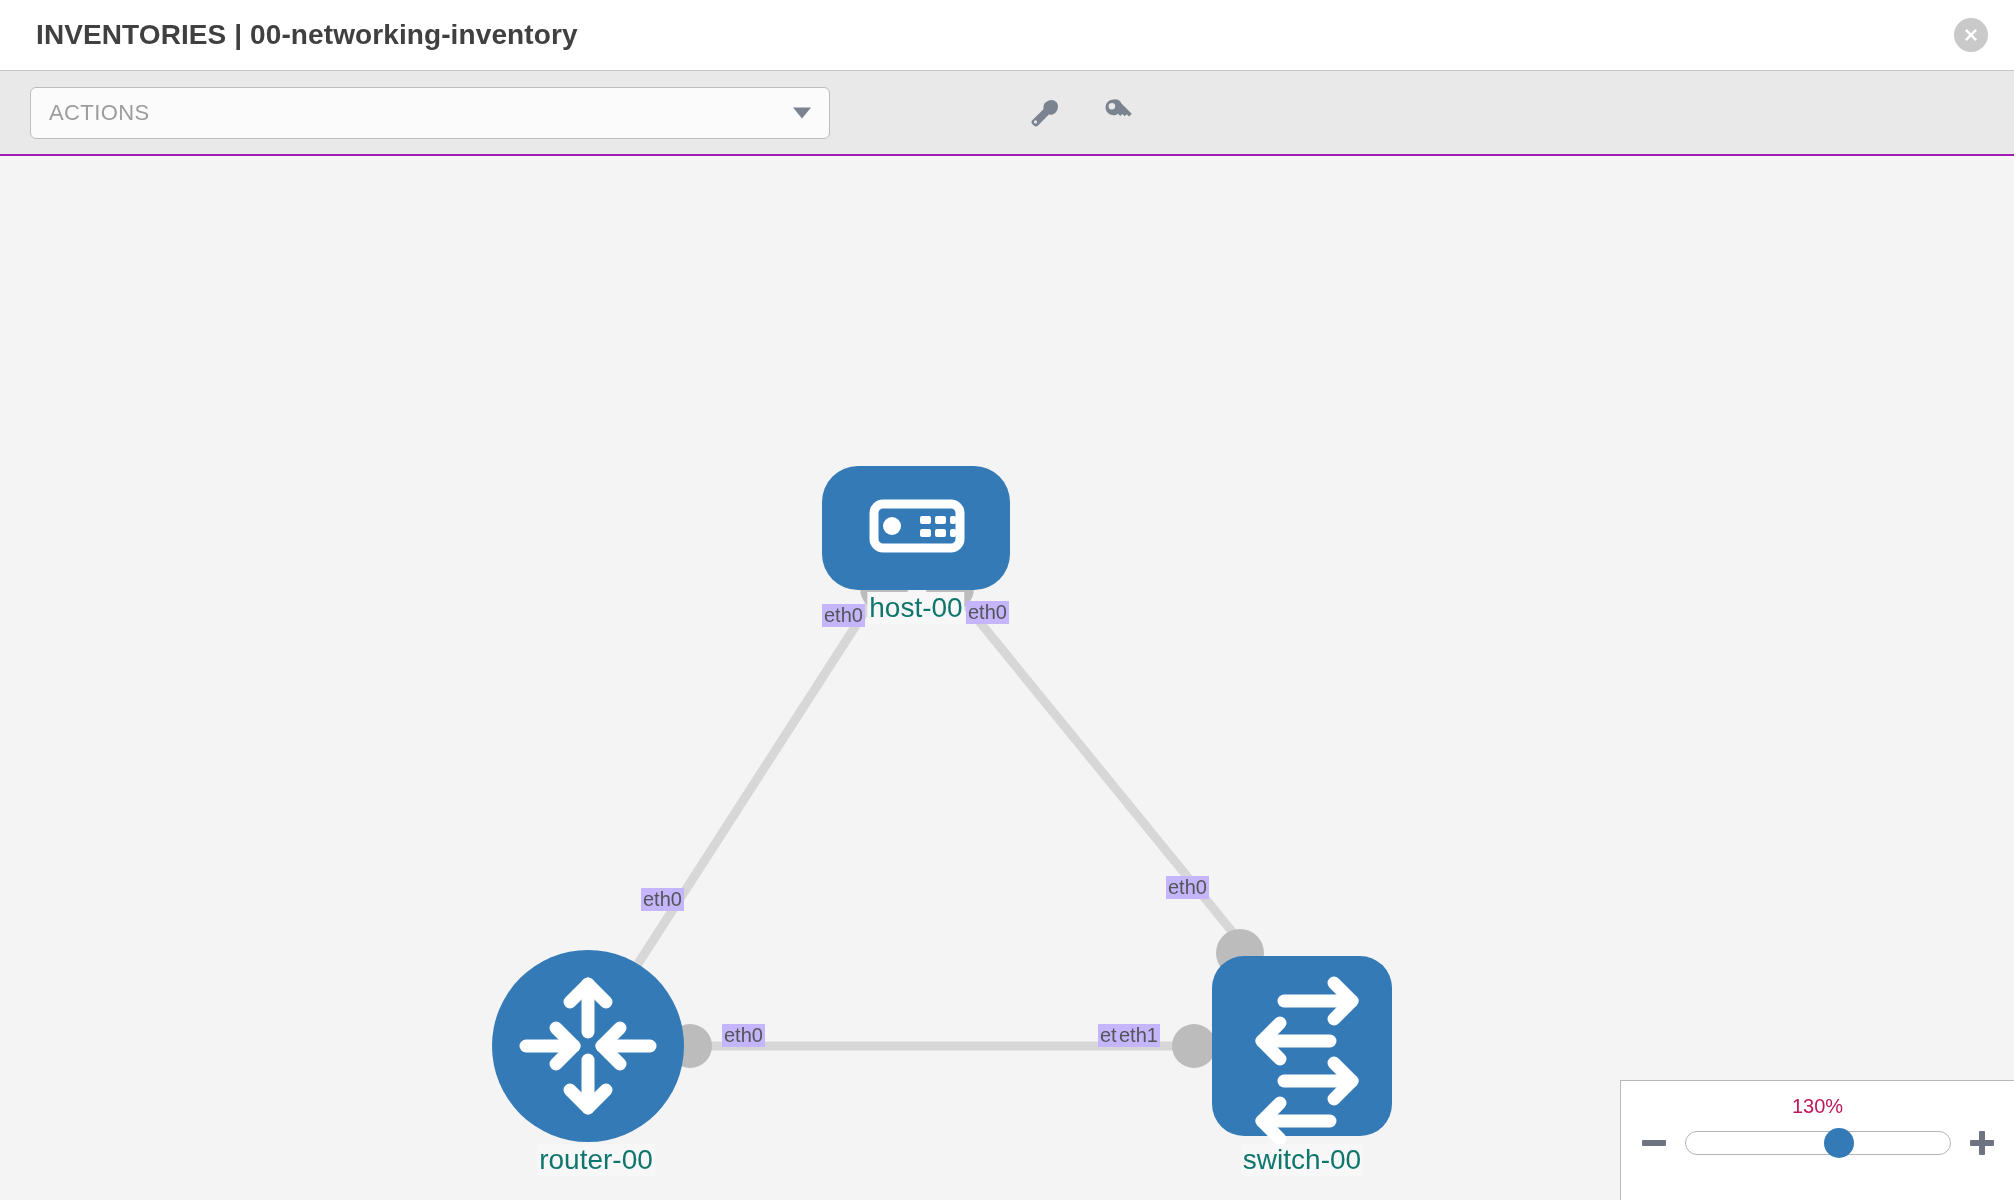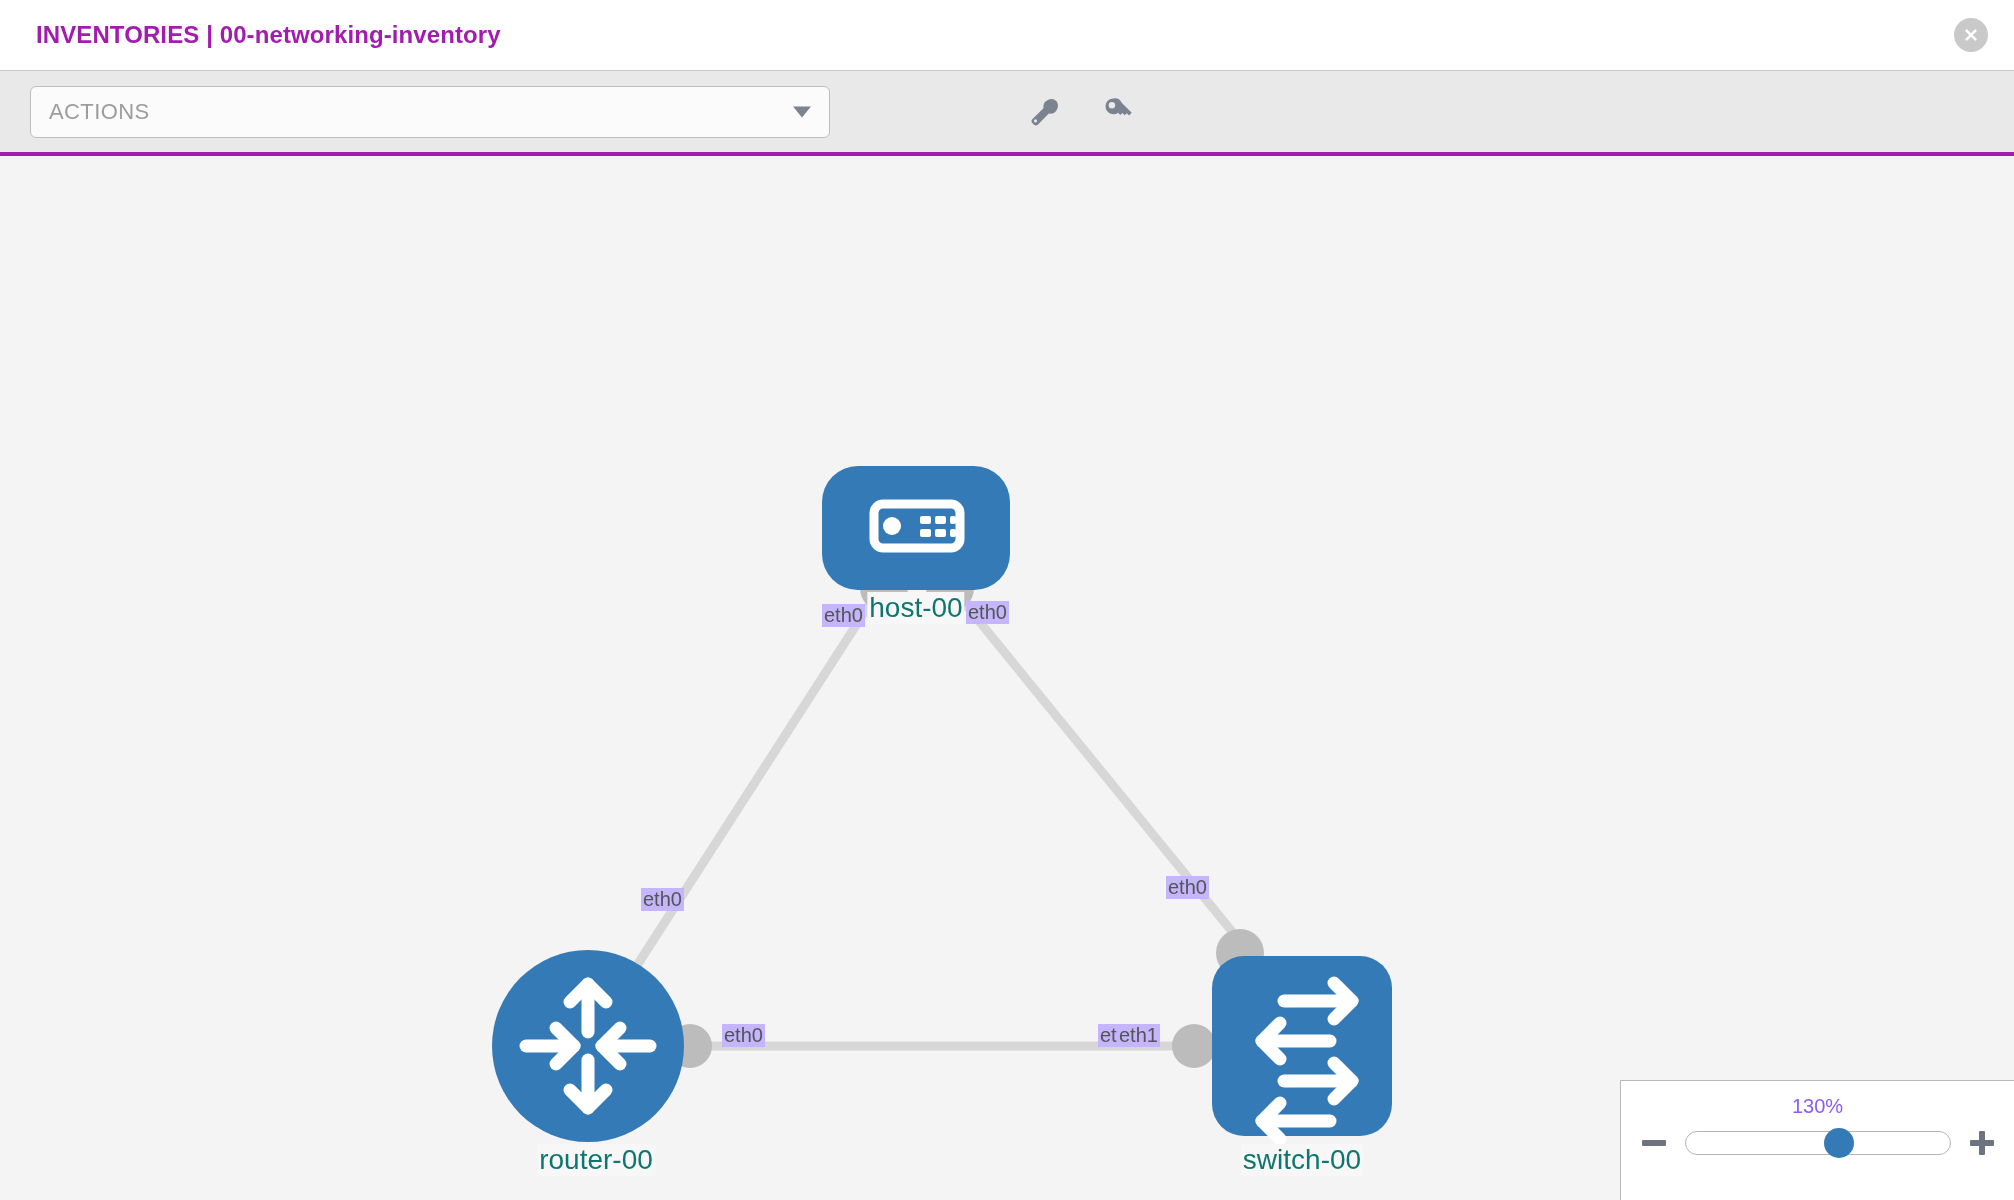--- a/index.html
+++ b/index.html
@@ -23,23 +23,23 @@
   .titlebar {
     position: relative;
     height: 70px;
     flex: 0 0 70px;
     background: #ffffff;
     display: flex;
     align-items: center;
     padding: 0 28px 0 36px;
   }
   .title-text {
-    font-size: 24px;
+    font-size: 28px;
     font-weight: bold;
-    color: #a21caf;
+    color: #404040;
     letter-spacing: 0.1px;
     white-space: nowrap;
   }
   .close-btn {
     position: absolute;
     right: 26px;
     top: 50%;
     transform: translateY(-50%);
     width: 34px; height: 34px;
     border-radius: 50%;
@@ -51,21 +51,21 @@
   }
   .close-btn svg { display: block; }
 
   
   .toolbar {
     position: relative;
     height: 86px;
     flex: 0 0 86px;
     background: #e9e9e9;
     border-top: 1px solid #c8c8c8;
-    border-bottom: 4px solid #a21caf;
+    border-bottom: 2px solid #a21caf;
     display: flex;
     align-items: center;
     padding: 0 30px;
   }
   .select-box {
     position: relative;
     height: 52px;
     background: #fbfbfb;
     border: 1px solid #bdbdbd;
     border-radius: 6px;
@@ -145,21 +145,21 @@
     background: #ffffff;
     border-top: 1px solid #b9b9b9;
     border-left: 1px solid #b9b9b9;
     display: flex;
     flex-direction: column;
     align-items: center;
     padding-top: 14px;
   }
   .zoom-value {
     font-size: 20px;
-    color: #8b5cf6;
+    color: #be185d;
     margin-bottom: 10px;
   }
   .zoom-row {
     display: flex;
     align-items: center;
     gap: 16px;
     width: 100%;
     padding: 0 18px;
     justify-content: center;
   }

